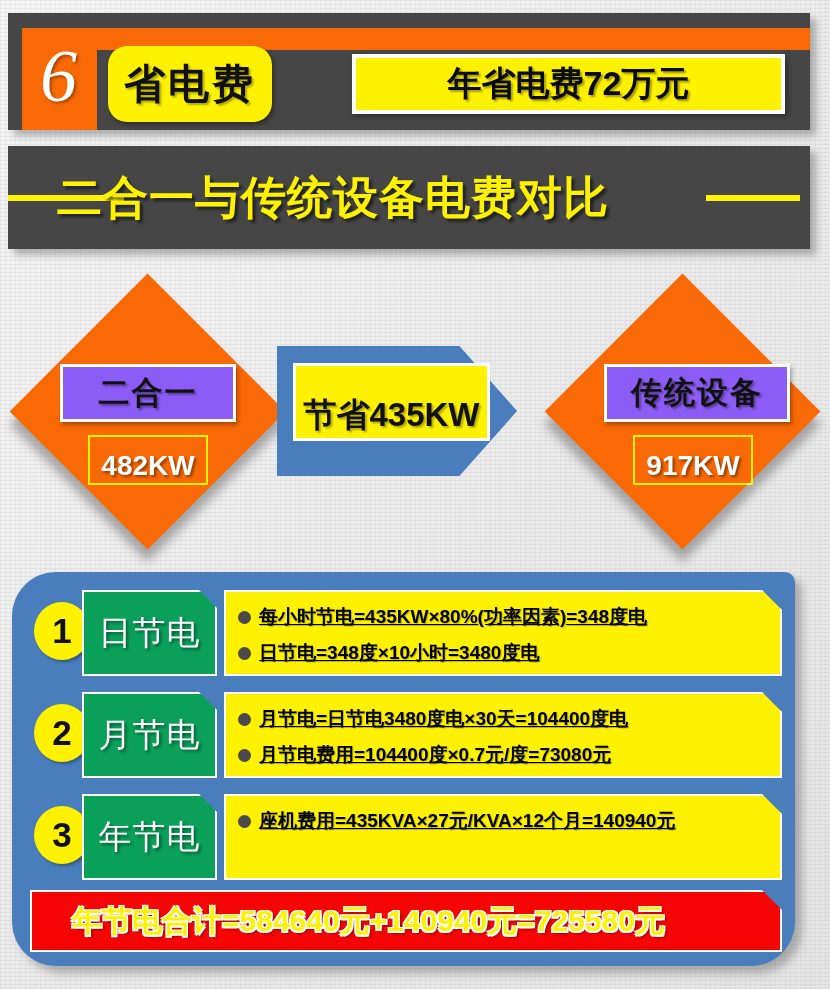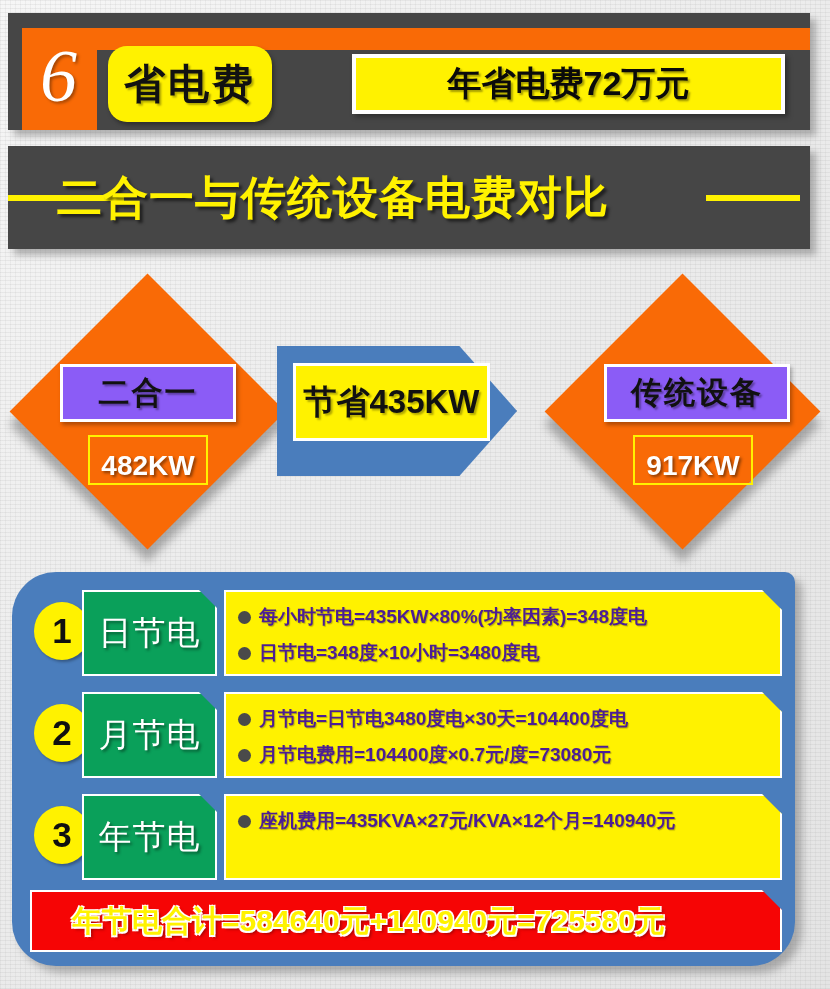--- a/index.html
+++ b/index.html
@@ -140,21 +140,21 @@
   
   .arrow{
     position:absolute;left:277px;top:84px;width:240px;height:130px;
     background:#4a7dbc;
     clip-path:polygon(0 0, 76% 0, 100% 50%, 76% 100%, 0 100%);
     box-shadow:8px 8px 9px rgba(120,120,120,.6);
   }
   .arrow-label{
     position:absolute;left:293px;top:101px;width:197px;height:78px;
     background:#fff200;border:3px solid #ffffff;box-sizing:border-box;
-    display:flex;align-items:center;justify-content:center;
+    display:flex;align-items:flex-end;justify-content:center;
   }
   .arrow-label span{
     color:#111;
     font-size:33px;font-weight:700;letter-spacing:0px;
     text-shadow:2px 2px 2px rgba(0,0,0,.30);
     white-space:nowrap;
   }
 
   
   .calc-panel{
@@ -200,23 +200,24 @@
     padding:7px 0 0 12px;
   }
   .bullet-line{
     display:flex;align-items:center;height:36px;
   }
   .bullet-dot{
     width:13px;height:13px;border-radius:50%;
     background:#4a4a4a;margin-right:8px;flex:0 0 auto;
   }
   .bullet-line span.txt{
-    color:#4c1d95;font-size:19px;font-weight:700;
+    color:#000000;font-size:19px;font-weight:700;
     white-space:nowrap;
     text-shadow:1px 1px 1px rgba(0,0,0,.25);
+    text-decoration:underline;
   }
 
   .total-bar{
     position:absolute;left:18px;top:318px;width:752px;height:62px;
     background:#f60505;
     border:2px solid #ffffff;box-sizing:border-box;
     clip-path:polygon(0 0, calc(100% - 20px) 0, 100% 20px, 100% 100%, 0 100%);
     display:flex;align-items:center;
   }
   .total-bar span{

